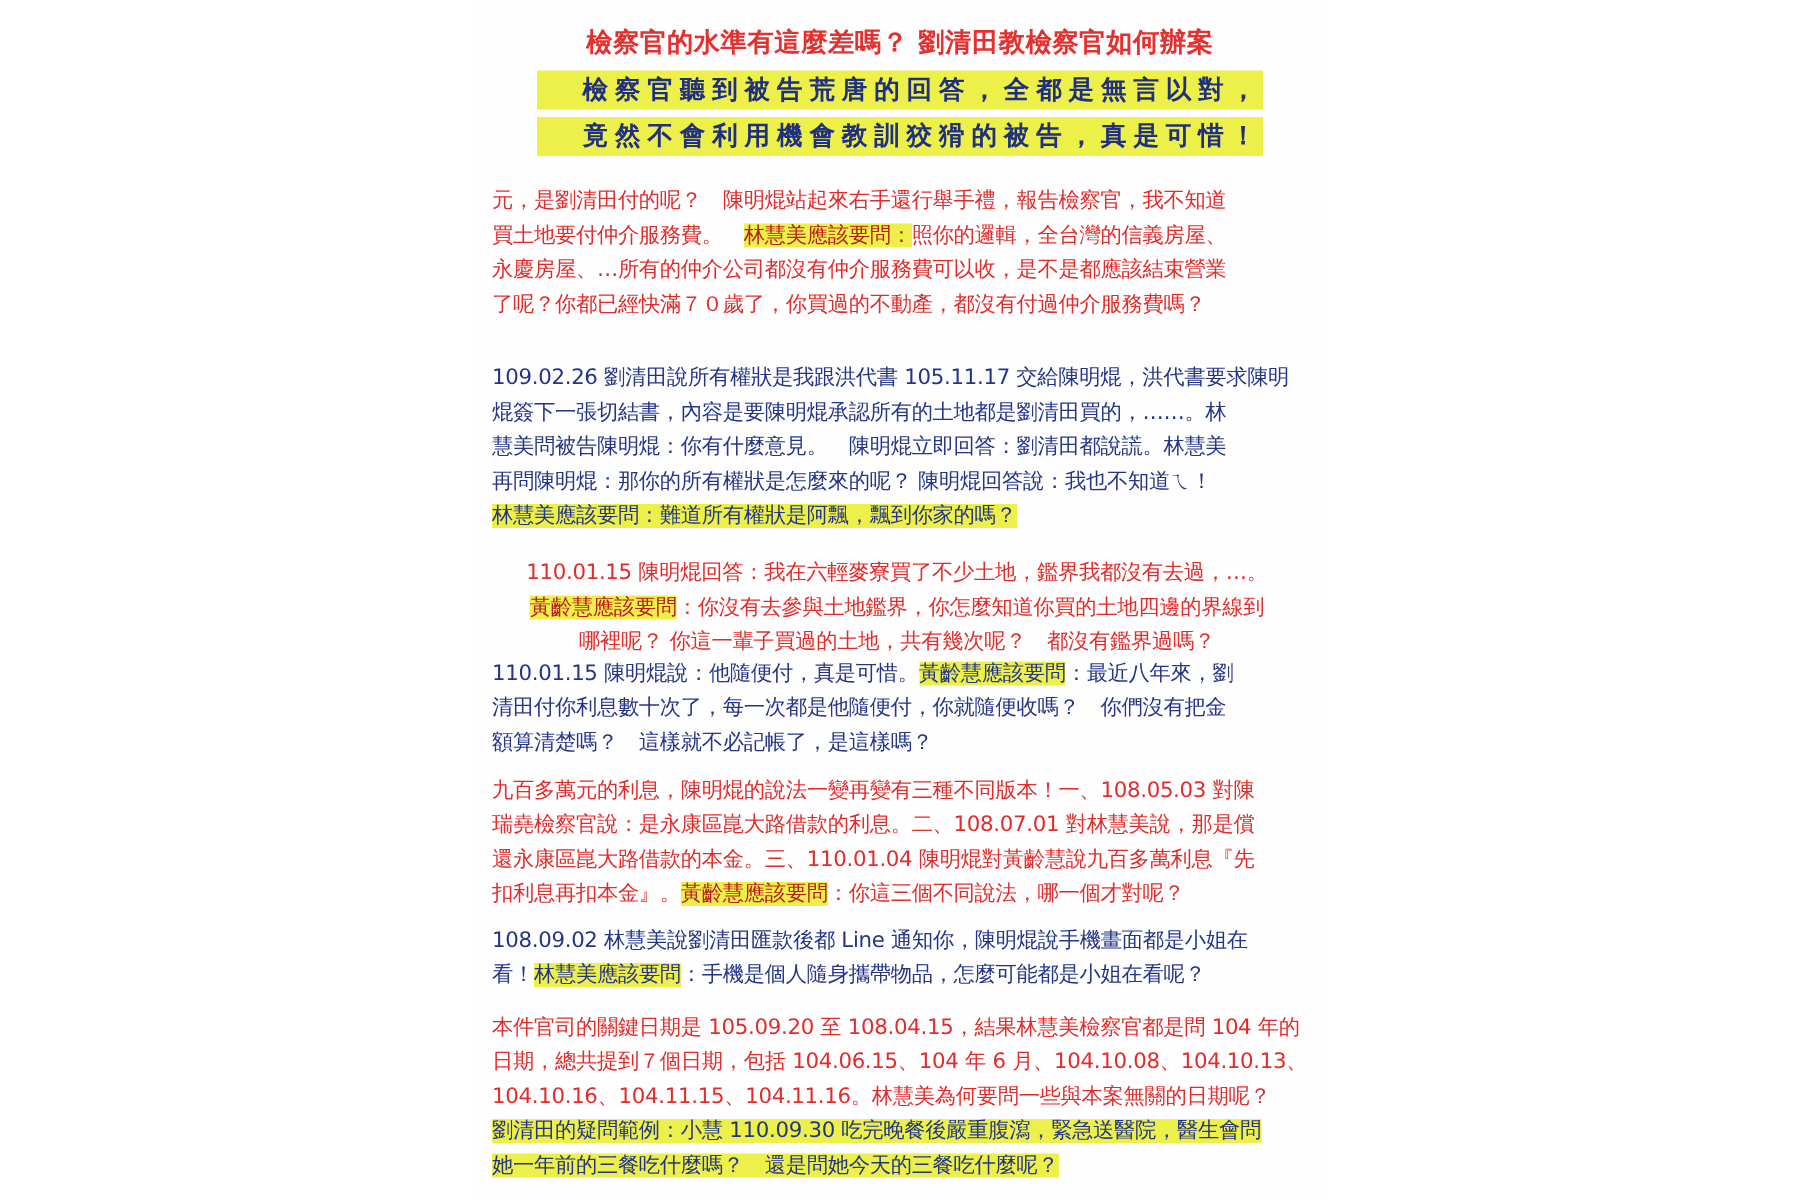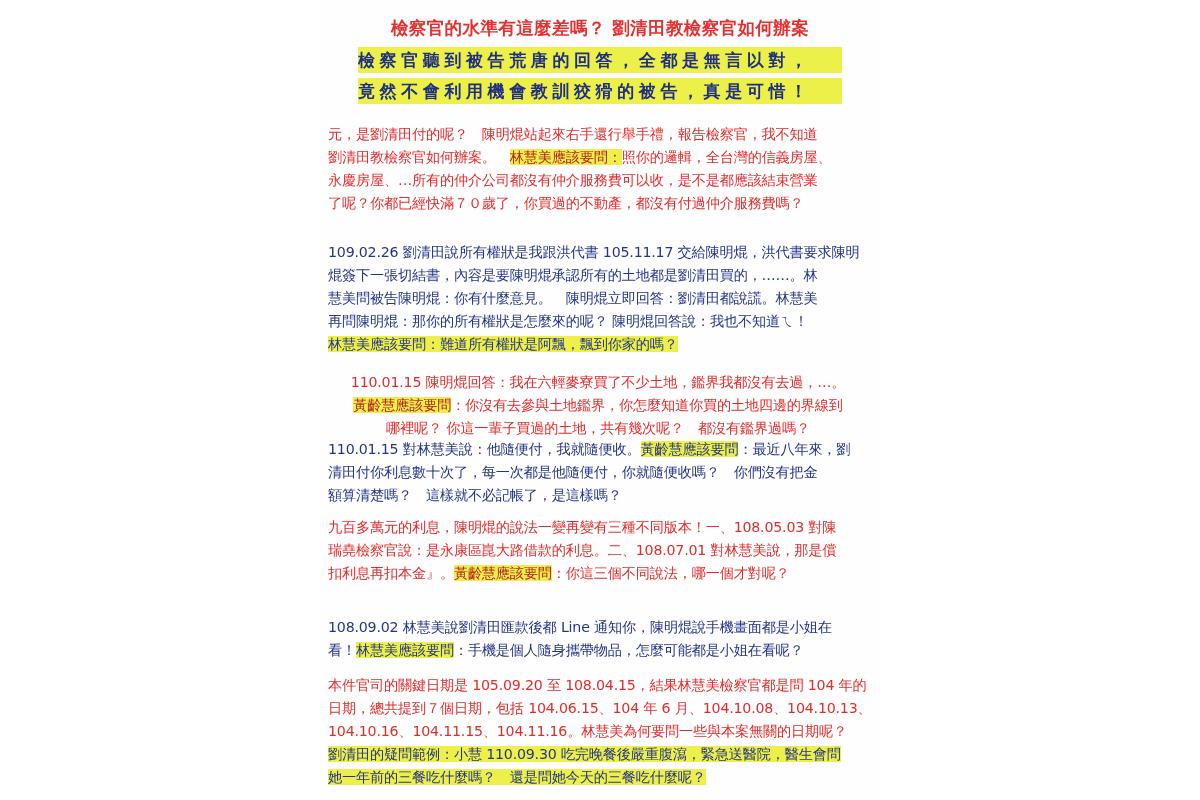--- a/index.html
+++ b/index.html
@@ -39,21 +39,21 @@
     left: 40px;
     width: 484px;
     height: 26px;
     line-height: 26px;
     background: #eef04a;
     color: #1f2f82;
     font-size: 17px;
     font-weight: bold;
     letter-spacing: 4.6px;
     white-space: nowrap;
-    text-align: left;
+    text-align: right;
     overflow: hidden;
   }
   .sub1 { top: 47px; }
   .sub2 { top: 78px; }
 
   .para {
     position: absolute;
     left: 10px;
     width: 540px;
     font-size: 14.2px;
@@ -88,44 +88,45 @@
 </head>
 <body>
 
 <div class="page">
   <div class="title">檢察官的水準有這麼差嗎？  劉清田教檢察官如何辦案</div>
   <div class="sub sub1">檢察官聽到被告荒唐的回答，全都是無言以對，</div>
   <div class="sub sub2">竟然不會利用機會教訓狡猾的被告，真是可惜！</div>
 
   <div class="para p1 red">
       <span class="ln"><span>元，是劉清田付的呢？　陳明焜站起來右手還行舉手禮，報告檢察官，我不知道</span></span>
-      <span class="ln"><span>劉清田教檢察官如何辦案。　</span><span class="hl-red">林慧美應該要問：</span><span>照你的邏輯，全台灣的信義房屋、</span></span>
+      <span class="ln"><span>買土地要付仲介服務費。　</span><span class="hl-red">林慧美應該要問：</span><span>照你的邏輯，全台灣的信義房屋、</span></span>
       <span class="ln"><span>永慶房屋、…所有的仲介公司都沒有仲介服務費可以收，是不是都應該結束營業</span></span>
       <span class="ln"><span>了呢？你都已經快滿７０歲了，你買過的不動產，都沒有付過仲介服務費嗎？</span></span>
     </div>
   <div class="para p2 blue">
       <span class="ln"><span>109.02.26 劉清田說所有權狀是我跟洪代書 105.11.17 交給陳明焜，洪代書要求陳明</span></span>
       <span class="ln"><span>焜簽下一張切結書，內容是要陳明焜承認所有的土地都是劉清田買的，……。林</span></span>
       <span class="ln"><span>慧美問被告陳明焜：你有什麼意見。　陳明焜立即回答：劉清田都說謊。林慧美</span></span>
       <span class="ln"><span>再問陳明焜：那你的所有權狀是怎麼來的呢？ 陳明焜回答說：我也不知道ㄟ！</span></span>
       <span class="ln"><span class="hl">林慧美應該要問：難道所有權狀是阿飄，飄到你家的嗎？</span></span>
     </div>
   <div class="para p3 red">
       <span class="ln"><span>110.01.15 陳明焜回答：我在六輕麥寮買了不少土地，鑑界我都沒有去過，…。</span></span>
       <span class="ln"><span class="hl-red">黃齡慧應該要問</span><span>：你沒有去參與土地鑑界，你怎麼知道你買的土地四邊的界線到</span></span>
       <span class="ln"><span>哪裡呢？ 你這一輩子買過的土地，共有幾次呢？　都沒有鑑界過嗎？</span></span>
     </div>
   <div class="para p4 blue">
-      <span class="ln"><span>110.01.15 對林慧美說：他隨便付，我就隨便收。</span><span class="hl">黃齡慧應該要問</span><span>：最近八年來，劉</span></span>
+      <span class="ln"><span>110.01.15 陳明焜說：他隨便付，真是可惜。</span><span class="hl">黃齡慧應該要問</span><span>：最近八年來，劉</span></span>
       <span class="ln"><span>清田付你利息數十次了，每一次都是他隨便付，你就隨便收嗎？　你們沒有把金</span></span>
       <span class="ln"><span>額算清楚嗎？　這樣就不必記帳了，是這樣嗎？</span></span>
     </div>
   <div class="para p5 red">
       <span class="ln"><span>九百多萬元的利息，陳明焜的說法一變再變有三種不同版本！一、108.05.03 對陳</span></span>
       <span class="ln"><span>瑞堯檢察官說：是永康區崑大路借款的利息。二、108.07.01 對林慧美說，那是償</span></span>
+      <span class="ln"><span>還永康區崑大路借款的本金。三、110.01.04 陳明焜對黃齡慧說九百多萬利息『先</span></span>
       <span class="ln"><span>扣利息再扣本金』。</span><span class="hl-red">黃齡慧應該要問</span><span>：你這三個不同說法，哪一個才對呢？</span></span>
     </div>
   <div class="para p6 blue">
       <span class="ln"><span>108.09.02 林慧美說劉清田匯款後都 Line 通知你，陳明焜說手機畫面都是小姐在</span></span>
       <span class="ln"><span>看！</span><span class="hl">林慧美應該要問</span><span>：手機是個人隨身攜帶物品，怎麼可能都是小姐在看呢？</span></span>
     </div>
   <div class="para p7 red">
       <span class="ln"><span>本件官司的關鍵日期是 105.09.20 至 108.04.15，結果林慧美檢察官都是問 104 年的</span></span>
       <span class="ln"><span>日期，總共提到７個日期，包括 104.06.15、104 年 6 月、104.10.08、104.10.13、</span></span>
       <span class="ln"><span>104.10.16、104.11.15、104.11.16。林慧美為何要問一些與本案無關的日期呢？</span></span>

